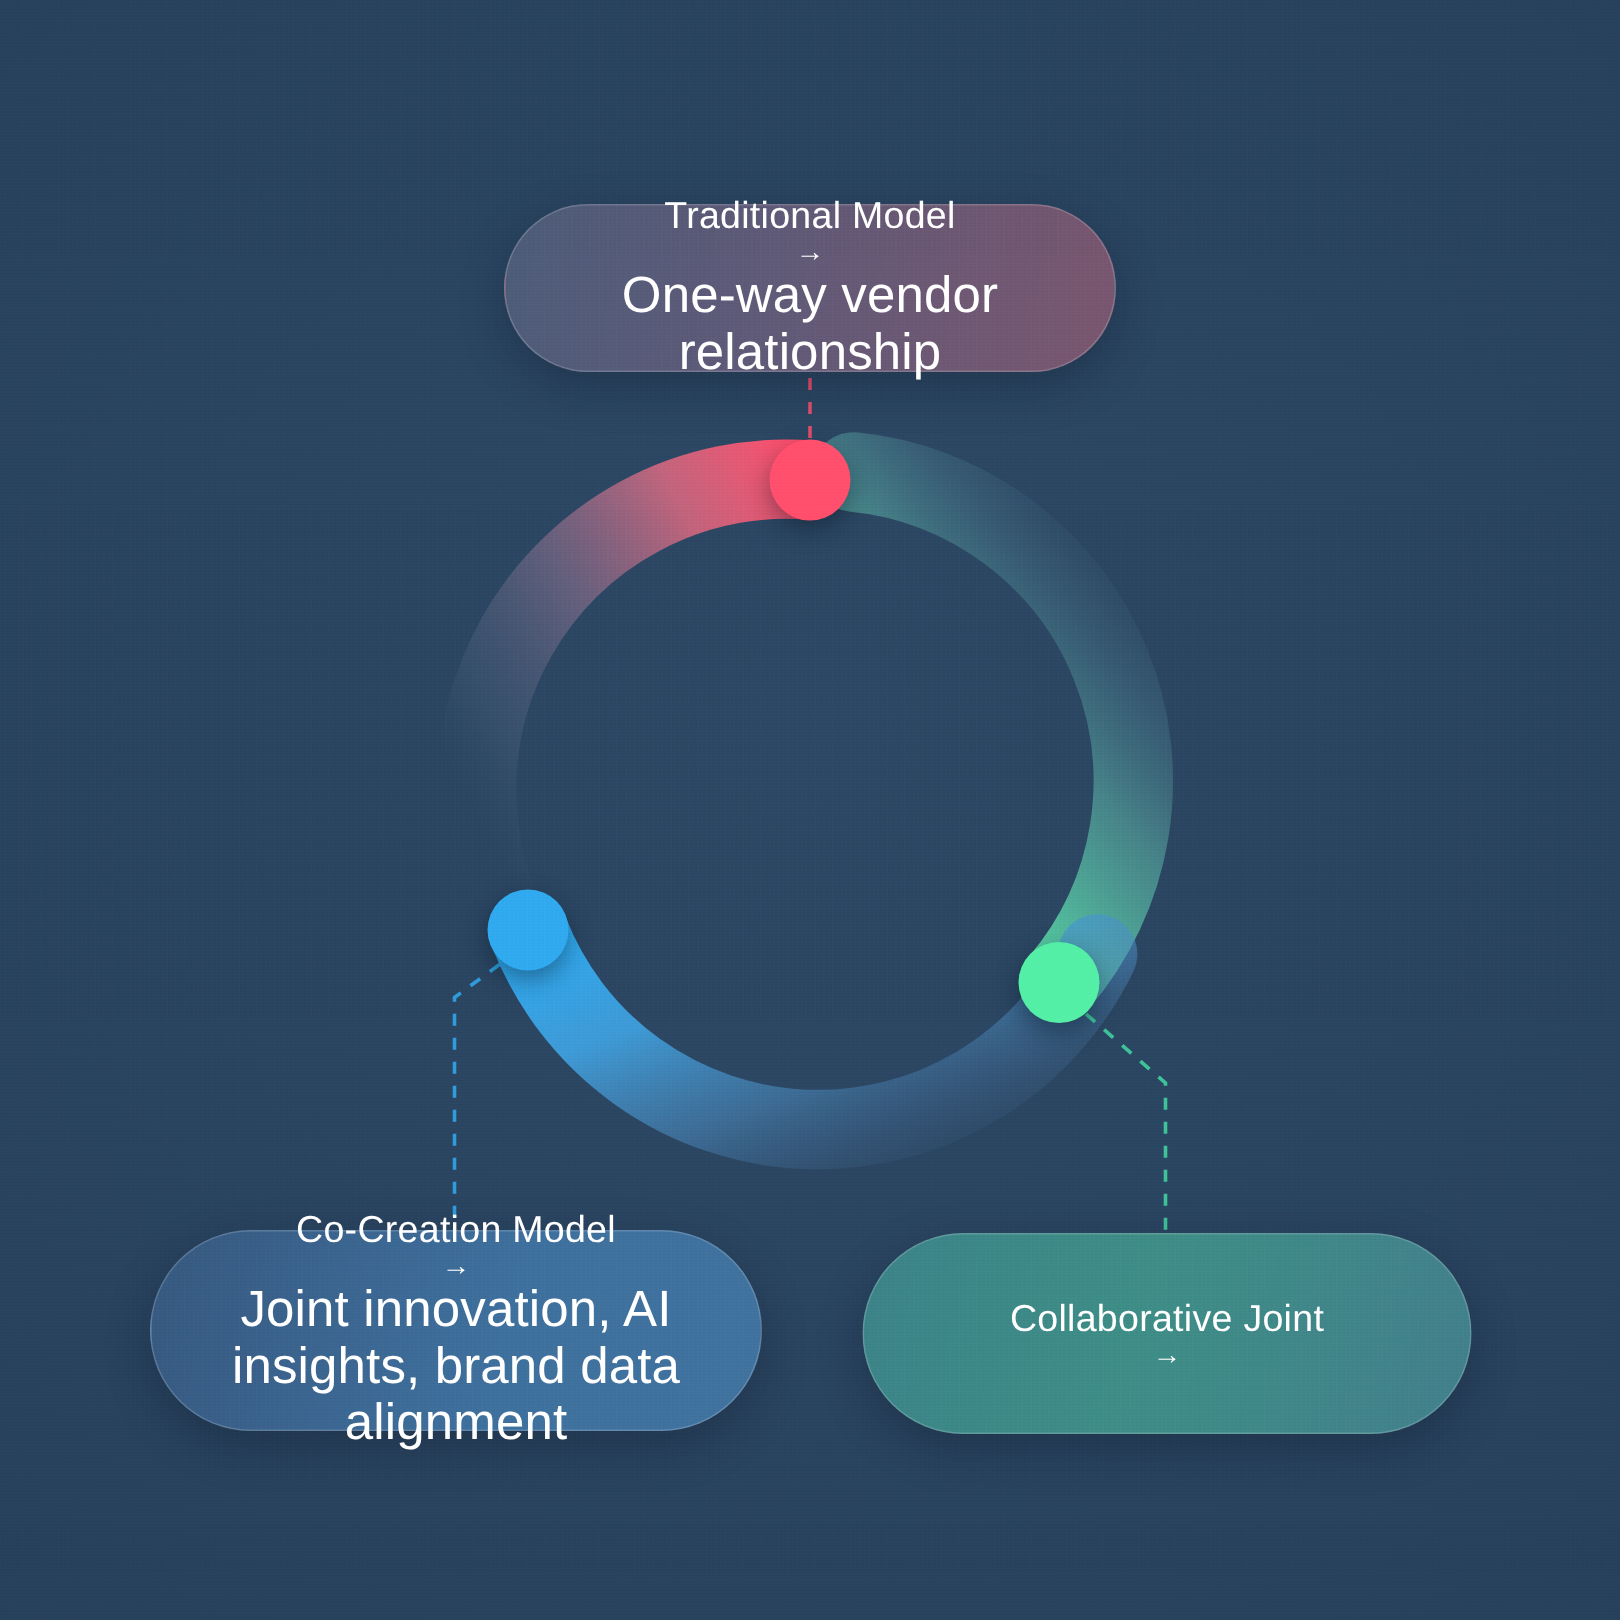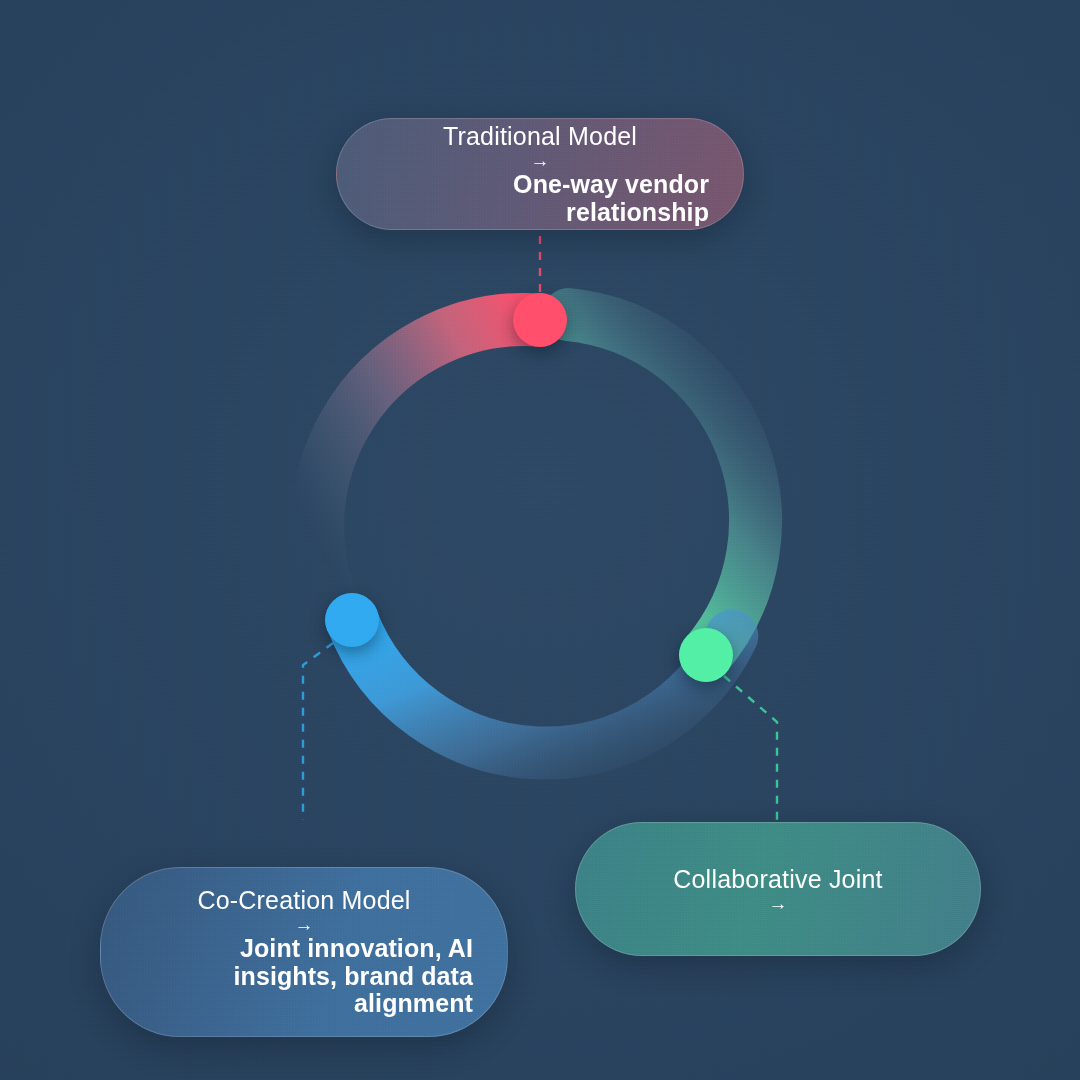--- a/index.html
+++ b/index.html
@@ -63,35 +63,34 @@
     letter-spacing: .2px;
     line-height: 1.12;
   }
   .card-arrow {
     font-size: 19px;
     line-height: 1.0;
     margin: 1px 0 1px 0;
     font-weight: 400;
   }
   .card-desc {
-    font-size: 25px;
-    font-weight: 700;
+    font-size: 34px;
+    font-weight: 400;
     line-height: 1.1;
     letter-spacing: .1px;
-    text-align: right;
   }
 
   #card-traditional {
-    left: 336px; top: 118px;
+    left: 336px; top: 136px;
     width: 408px; height: 112px;
     background: linear-gradient(100deg, #4b5a76 0%, #5c5875 42%, #77546c 100%);
   }
   #card-cocreation {
-    left: 100px; top: 867px;
-    width: 408px; height: 170px;
+    left: 100px; top: 820px;
+    width: 408px; height: 134px;
     background: linear-gradient(105deg, #35567c 0%, #3a6894 55%, #3b6versionless 100%);
     background: linear-gradient(105deg, #35567c 0%, #3d6d9b 58%, #3f6f9c 100%);
   }
   #card-collaborative {
     left: 575px; top: 822px;
     width: 406px; height: 134px;
     background: linear-gradient(105deg, #3a7f85 0%, #3c8a83 45%, #417c88 100%);
   }
 </style>
 </head>

